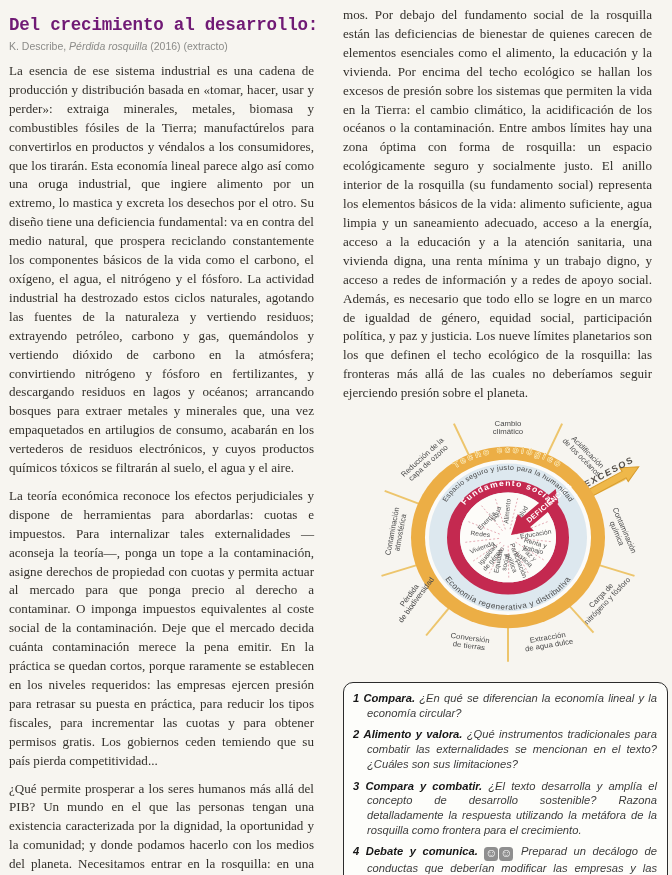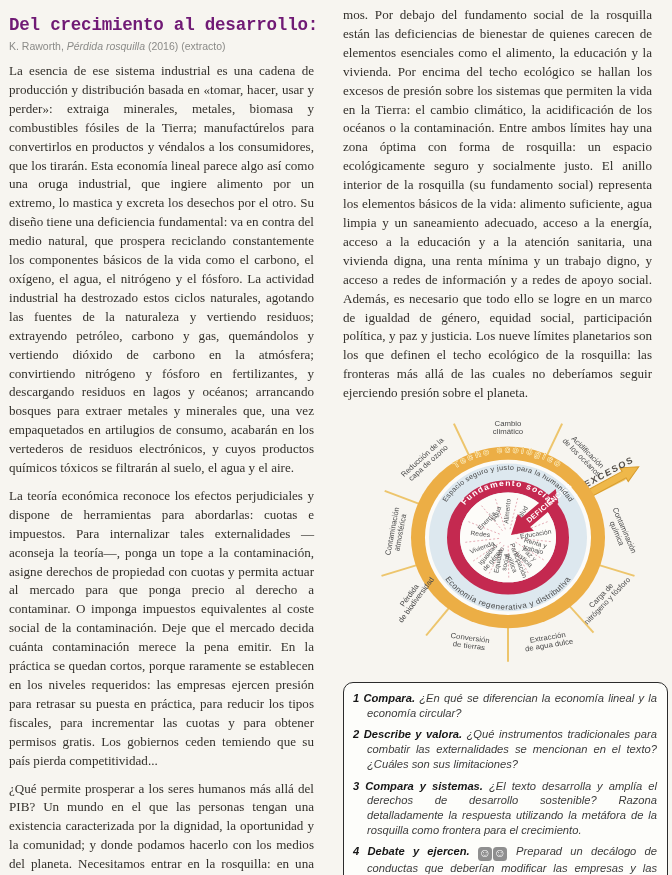--- a/index.html
+++ b/index.html
@@ -47,21 +47,21 @@
   }
 </style>
 </head>
 <body>
 
 <div class="page">
 
   <div class="col col-left">
     <h1><span>Del crecimiento al desarrollo:</span><br>
       </h1>
-    <p class="byline"><span>K. Raworth, </span><i>Pérdida rosquilla</i><span> (2016) (extracto)</span></p>
+    <p class="byline"><span>K. Describe, </span><i>Pérdida rosquilla</i><span> (2016) (extracto)</span></p>
     <p class="body">La esencia de ese sistema industrial es una cadena de producción y distribución basada en «tomar, hacer, usar y perder»: extraiga minerales, metales, biomasa y combustibles fósiles de la Tierra; manufactúrelos para convertirlos en productos y véndalos a los consumidores, que los tirarán. Esta economía lineal parece algo así como una oruga industrial, que ingiere alimento por un extremo, lo mastica y excreta los desechos por el otro. Su diseño tiene una deficiencia fundamental: va en contra del medio natural, que prospera reciclando constantemente los componentes básicos de la vida como el carbono, el oxígeno, el agua, el nitrógeno y el fósforo. La actividad industrial ha destrozado estos ciclos naturales, agotando las fuentes de la naturaleza y vertiendo residuos; extrayendo petróleo, carbono y gas, quemándolos y vertiendo dióxido de carbono en la atmósfera; convirtiendo nitrógeno y fósforo en fertilizantes, y descargando residuos en lagos y océanos; arrancando bosques para extraer metales y minerales que, una vez empaquetados en artilugios de consumo, acabarán en los vertederos de residuos electrónicos, y cuyos productos químicos tóxicos se filtrarán al suelo, el agua y el aire.</p>
     <p class="body">La teoría económica reconoce los efectos perjudiciales y dispone de herramientas para abordarlas: cuotas e impuestos. Para internalizar tales externalidades —aconseja la teoría—, ponga un tope a la contaminación, asigne derechos de propiedad con cuotas y permita actuar al mercado para que ponga precio al derecho a contaminar. O imponga impuestos equivalentes al coste social de la contaminación. Deje que el mercado decida cuánta contaminación merece la pena emitir. En la práctica se quedan cortos, porque raramente se establecen en los niveles requeridos: las empresas ejercen presión para retrasar su puesta en práctica, para reducir los tipos fiscales, para incrementar las cuotas y para obtener permisos gratis. Los gobiernos ceden temiendo que su país pierda competitividad...</p>
     <p class="body">¿Qué permite prosperar a los seres humanos más allá del PIB? Un mundo en el que las personas tengan una existencia caracterizada por la dignidad, la oportunidad y la comunidad; y donde podamos hacerlo con los medios del planeta. Necesitamos entrar en la rosquilla: en una economía circular. ¿Qué es exactamente la rosquilla? Es una brújula para que la humanidad satisfaga las necesidades de cada persona al tiempo que salvaguarda el medio natural del que todos depende-</p>
   </div>
 
   <div class="col">
     <p class="body">mos. Por debajo del fundamento social de la rosquilla están las deficiencias de bienestar de quienes carecen de elementos esenciales como el alimento, la educación y la vivienda. Por encima del techo ecológico se hallan los excesos de presión sobre los sistemas que permiten la vida en la Tierra: el cambio climático, la acidificación de los océanos o la contaminación. Entre ambos límites hay una zona óptima con forma de rosquilla: un espacio ecológicamente seguro y socialmente justo. El anillo interior de la rosquilla (su fundamento social) representa los elementos básicos de la vida: alimento suficiente, agua limpia y un saneamiento adecuado, acceso a la energía, acceso a la educación y a la atención sanitaria, una vivienda digna, una renta mínima y un trabajo digno, y acceso a redes de información y a redes de apoyo social. Además, es necesario que todo ello se logre en un marco de igualdad de género, equidad social, participación política, y paz y justicia. Los nueve límites planetarios son los que definen el techo ecológico de la rosquilla: las fronteras más allá de las cuales no deberíamos seguir ejerciendo presión sobre el planeta.</p>
 
     <div class="diagram-wrap">
       <svg id="doughnut" width="330" height="262" viewBox="0 0 330 280" preserveAspectRatio="none">
@@ -159,29 +159,29 @@
     </div>
 
     <div class="qbox">
       <div class="q">
         <b>1</b>
         <b>Compara.</b>
         <span>¿En qué se diferencian la economía lineal y la economía circular?</span>
       </div>
       <div class="q">
         <b>2</b>
-        <b>Describe y valora.</b>
+        <b>Alimento y valora.</b>
         <span>¿Qué instrumentos tradicionales para combatir las externalidades se mencionan en el texto? ¿Cuáles son sus limitaciones?</span>
       </div>
       <div class="q">
         <b>3</b>
-        <b>Compara y sistemas.</b>
-        <span>¿El texto desarrolla y amplía el derechos de desarrollo sostenible? Razona detalladamente la respuesta utilizando la metáfora de la rosquilla como frontera para el crecimiento.</span>
+        <b>Compara y combatir.</b>
+        <span>¿El texto desarrolla y amplía el concepto de desarrollo sostenible? Razona detalladamente la respuesta utilizando la metáfora de la rosquilla como frontera para el crecimiento.</span>
       </div>
       <div class="q">
         <b>4</b>
-        <b>Debate y ejercen.</b>
+        <b>Debate y comunica.</b>
         <span class="pair-icon">☺</span><span class="pair-icon">☺</span>
         <span>Preparad un decálogo de conductas que deberían modificar las empresas y las economías domésticas para contribuir a lograr una economía más equitativa y respetuosa con el medio ambiente.</span>
       </div>
     </div>
   </div>
 </div>
 
 </body></html>

